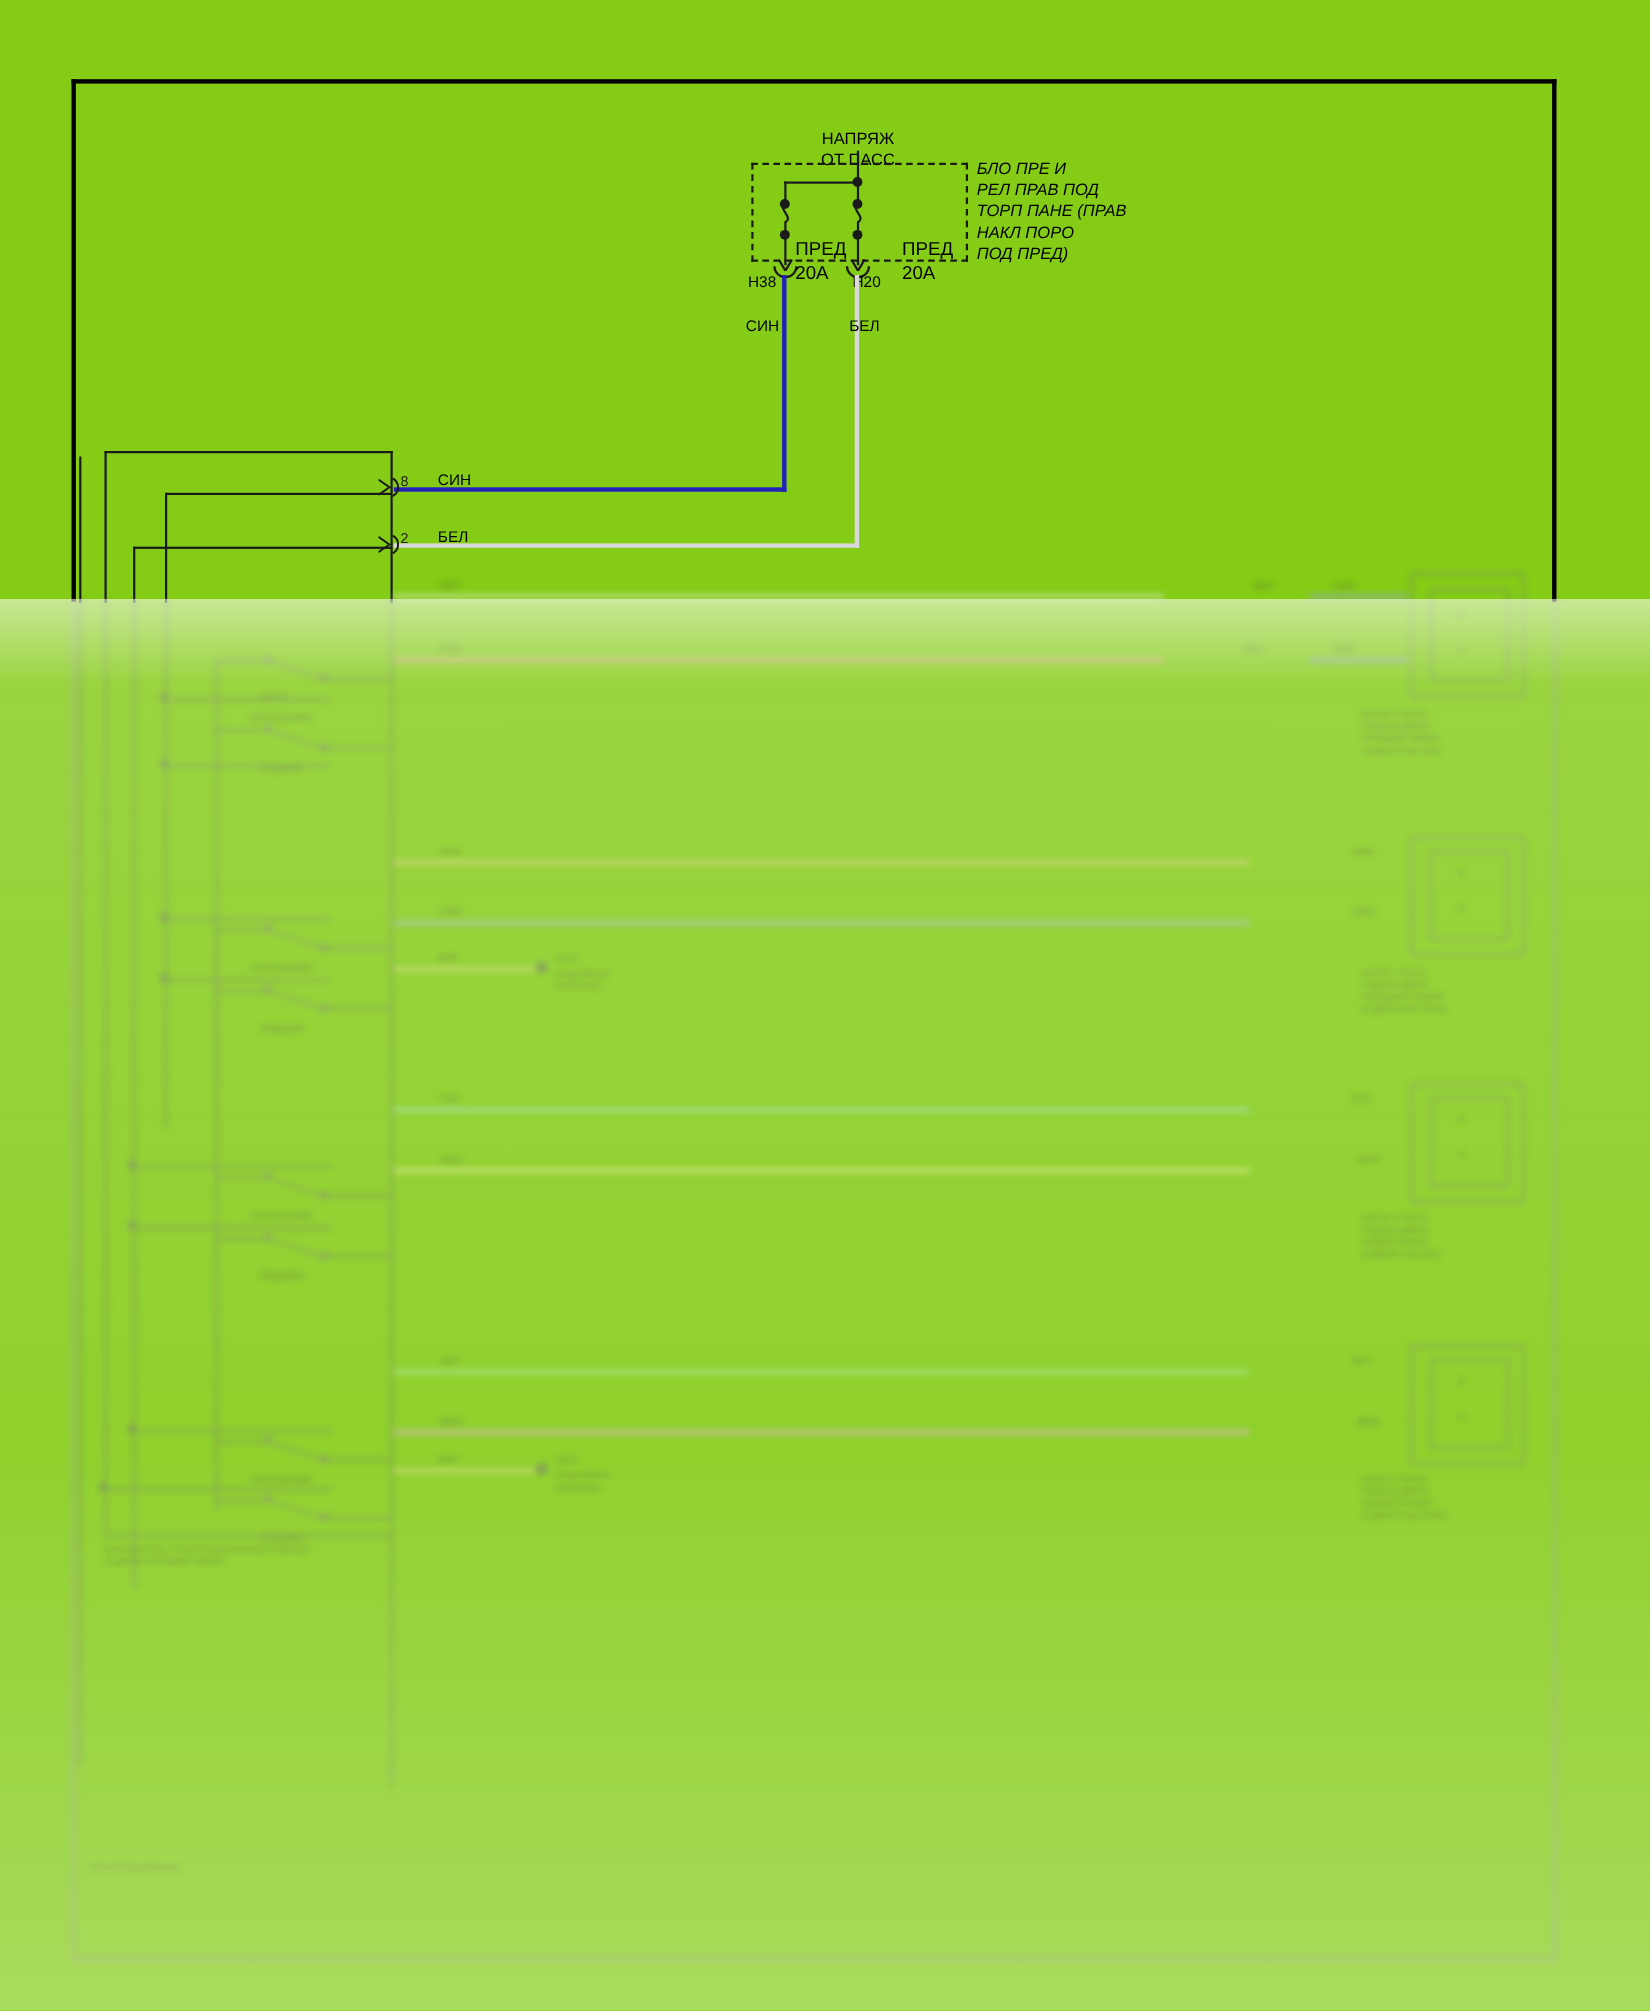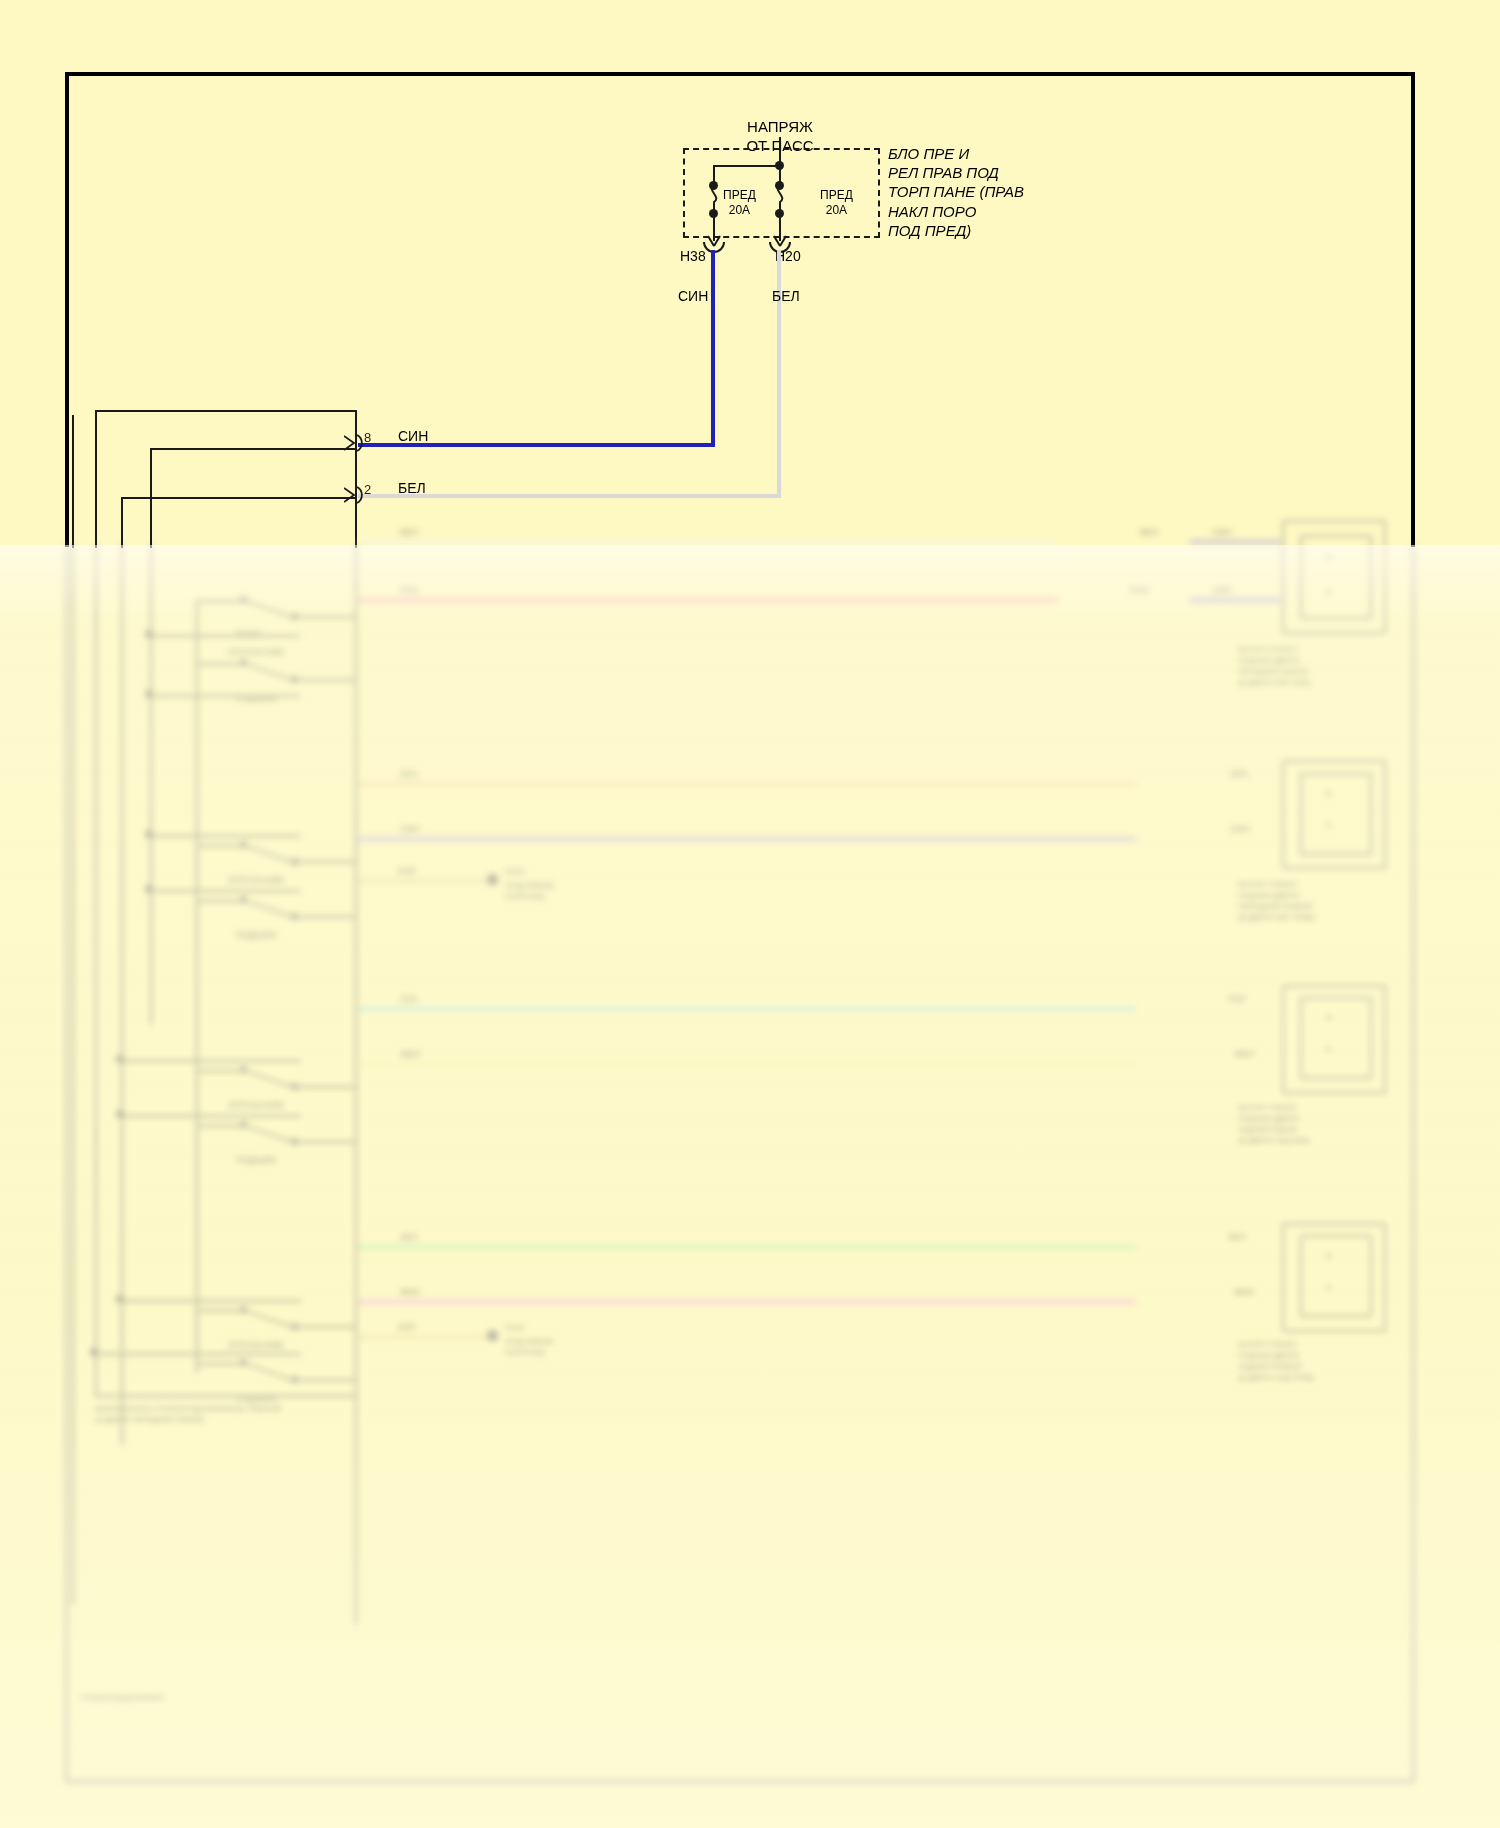--- a/index.html
+++ b/index.html
@@ -5,21 +5,21 @@
 <style>
   html,body{margin:0;padding:0;background:#ffffff;}
   body{
     font-family:"Liberation Sans", sans-serif;
     -webkit-font-smoothing:antialiased;
   }
   #page{
     position:relative;
     width:1500px;
     height:1828px;
-    background:#fef9c3;
+    background:#84cc16;
     overflow:hidden;
   }
 
   
   .sheet-border{
     position:absolute;
     left:65px; top:72px;
     width:1350px; height:475px;
     border-left:4px solid #000;
     border-top:4px solid #000;
@@ -51,22 +51,23 @@
     font-size:15px;
     text-align:center;
   }
   .txt-block{
     left:888px; top:144px;
     font-size:15px;
     font-style:italic;
   }
 
   .fuse-label{
-    font-size:12px;
-    text-align:center;
+    font-size:17px;
+    text-align:left;
+    margin-top:28px;
   }
   .f1-label{left:723px; top:188px;}
   .f2-label{left:820px; top:188px;}
 
   .pin-label{font-size:14px;}
   .h38-label{left:680px; top:248px;}
   .h20-label{left:775px; top:248px;}
 
   .wire-label{font-size:14px;}
   .sin-label-v{left:678px; top:288px;}

